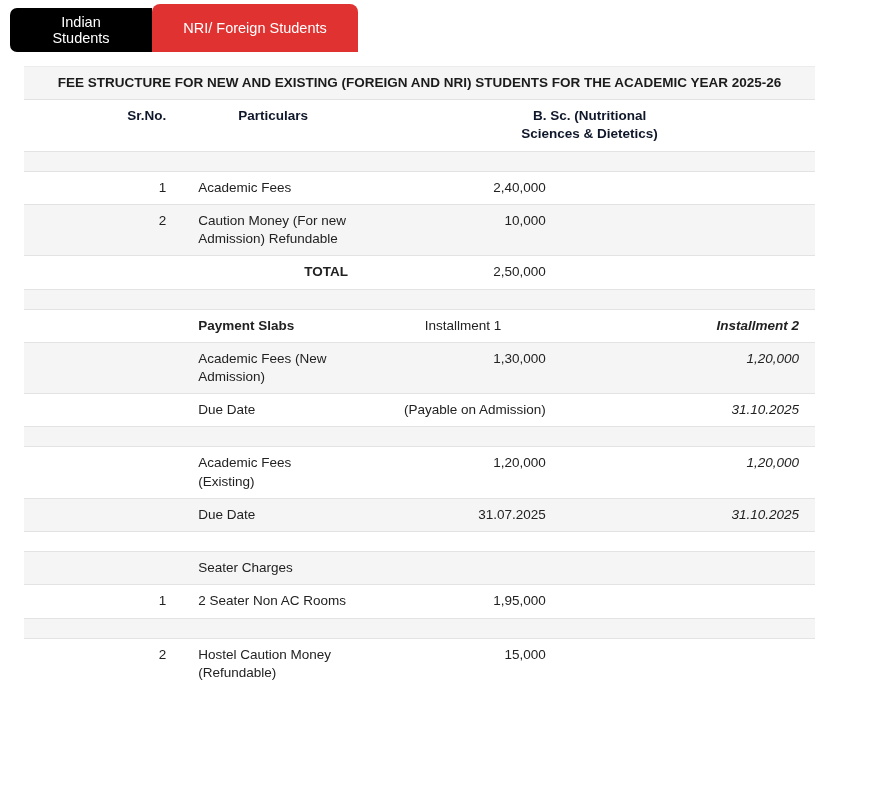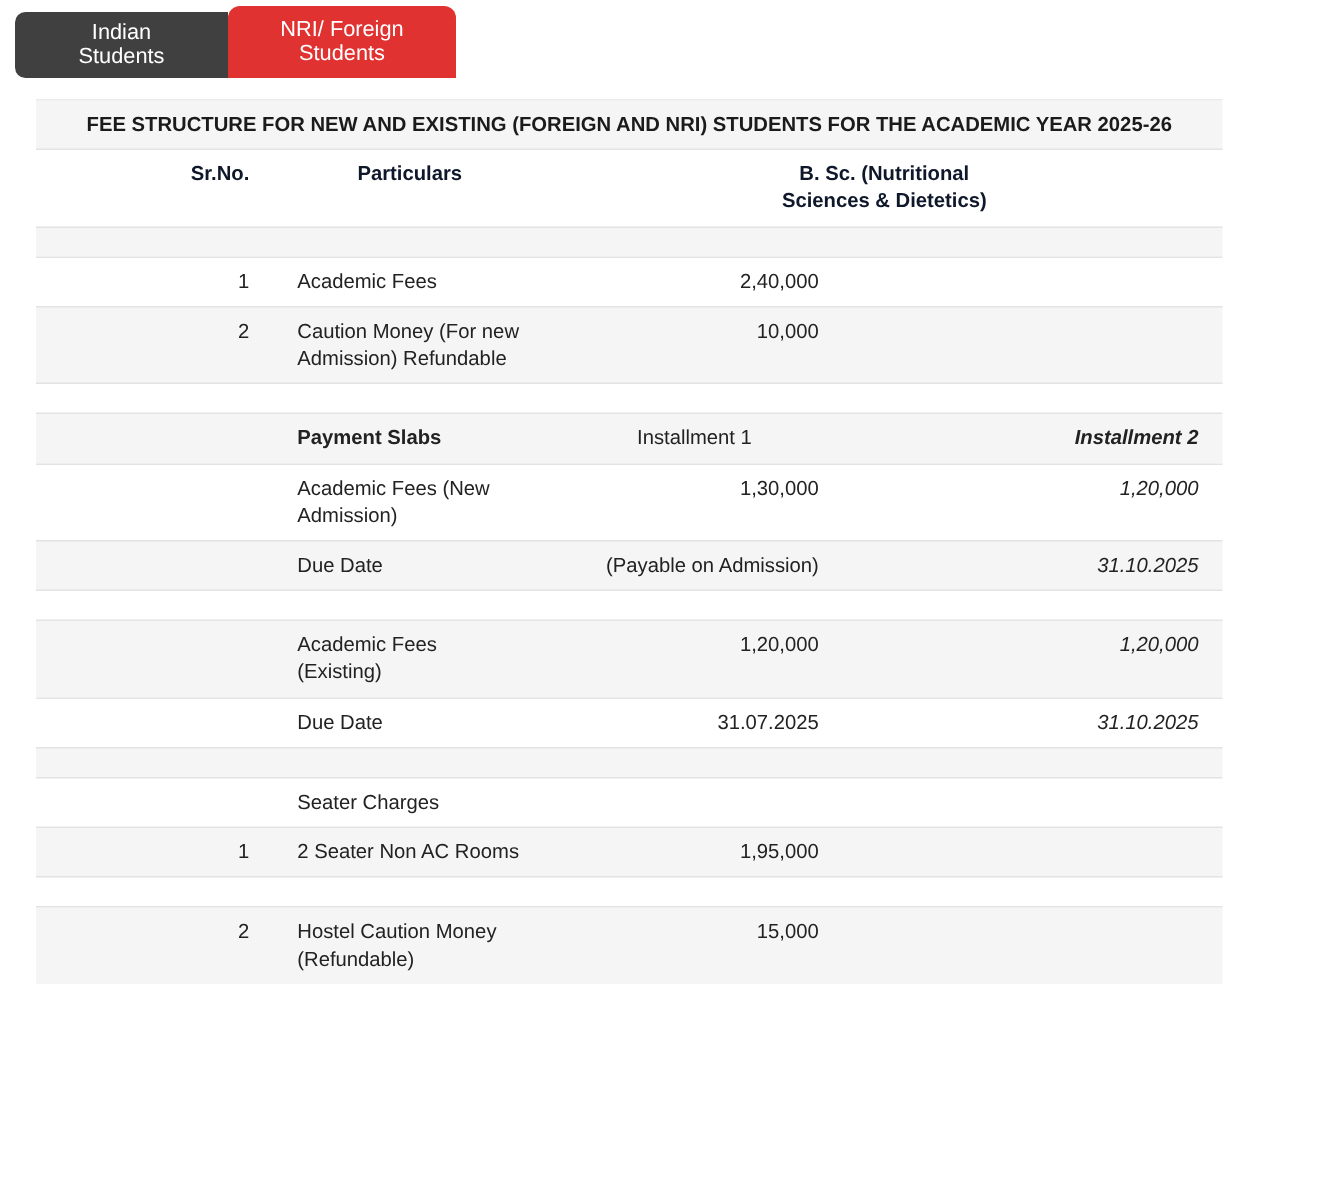--- a/index.html
+++ b/index.html
@@ -28,21 +28,21 @@
     padding: 0 24px;
     text-align: center;
   }
   .tab-inactive {
     height: 44px;
     width: 142px;
     border-radius: 7px 0 0 7px;
   }
   .tab-active {
     height: 48px;
-    width: 152px;
+    width: 206px;
     border-radius: 8px 8px 0 0;
     margin-top: 28px;
   }
   
   table.fee-table {
     border-collapse: collapse;
     table-layout: fixed;
     width: 791px;
     margin-left: 24px;
     font-size: 13.5px;
@@ -69,21 +69,21 @@
   td.c1 { text-align: left; padding-left: 10px; padding-right: 8px; }
   td.c2 { text-align: right; }
   td.c3 { text-align: right; font-style: italic; }
   td.center { text-align: center; }
   tr.spacer-row td { padding: 0; height: 20px; }
 </style>
 </head>
 <body>
 
 <div class="tabs">
-  <button class="tab tab-inactive" style="background: #404040;">Indian Students</button>
+  <button class="tab tab-inactive" style="background: #000000;">Indian Students</button>
   <button class="tab tab-active" style="background: rgb(224, 50, 49);">NRI/ Foreign Students</button>
 </div>
 
 <table class="fee-table">
   <colgroup>
     <col style="width:20%">
     <col style="width:23%">
     <col style="width:25%">
     <col style="width:32%">
   </colgroup>
@@ -104,20 +104,26 @@
       <tr>
         <td class="c0">1</td>
         <td class="c1">Academic Fees</td>
         <td class="c2">2,40,000</td>
         <td class="c3"></td>
       </tr>
       <tr>
         <td class="c0">2</td>
         <td class="c1">Caution Money (For new Admission) Refundable</td>
         <td class="c2">10,000</td>
+        <td class="c3"></td>
+      </tr>
+      <tr>
+        <td class="c0"></td>
+        <td class="c1" style="font-weight: 700; text-align: right;">TOTAL</td>
+        <td class="c2">2,50,000</td>
         <td class="c3"></td>
       </tr>
       <tr class="spacer-row">
         <td colspan="4"></td>
       </tr>
       <tr>
         <td class="c0"></td>
         <td class="c1" style="font-weight: 700;">Payment Slabs</td>
         <td class="c2" style="font-weight: 400; text-align: center;">Installment 1</td>
         <td class="c3" style="font-weight: 700;">Installment 2</td>

